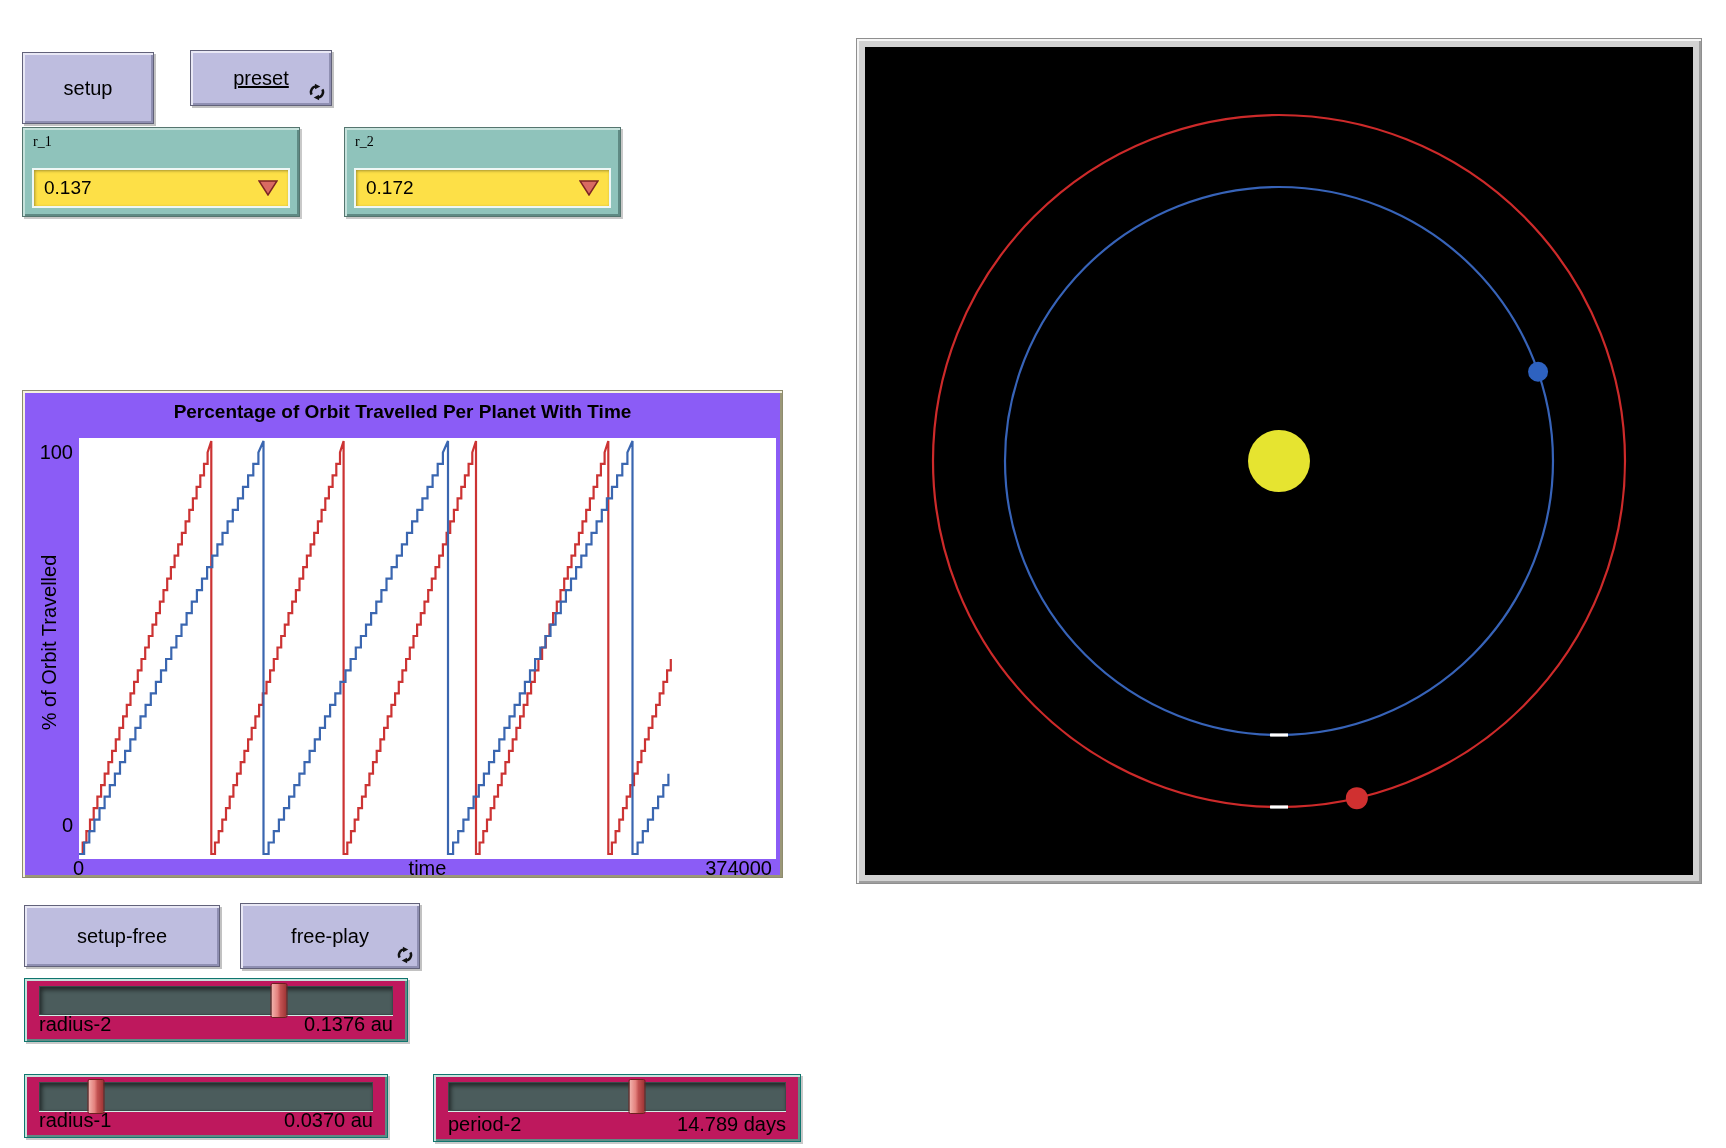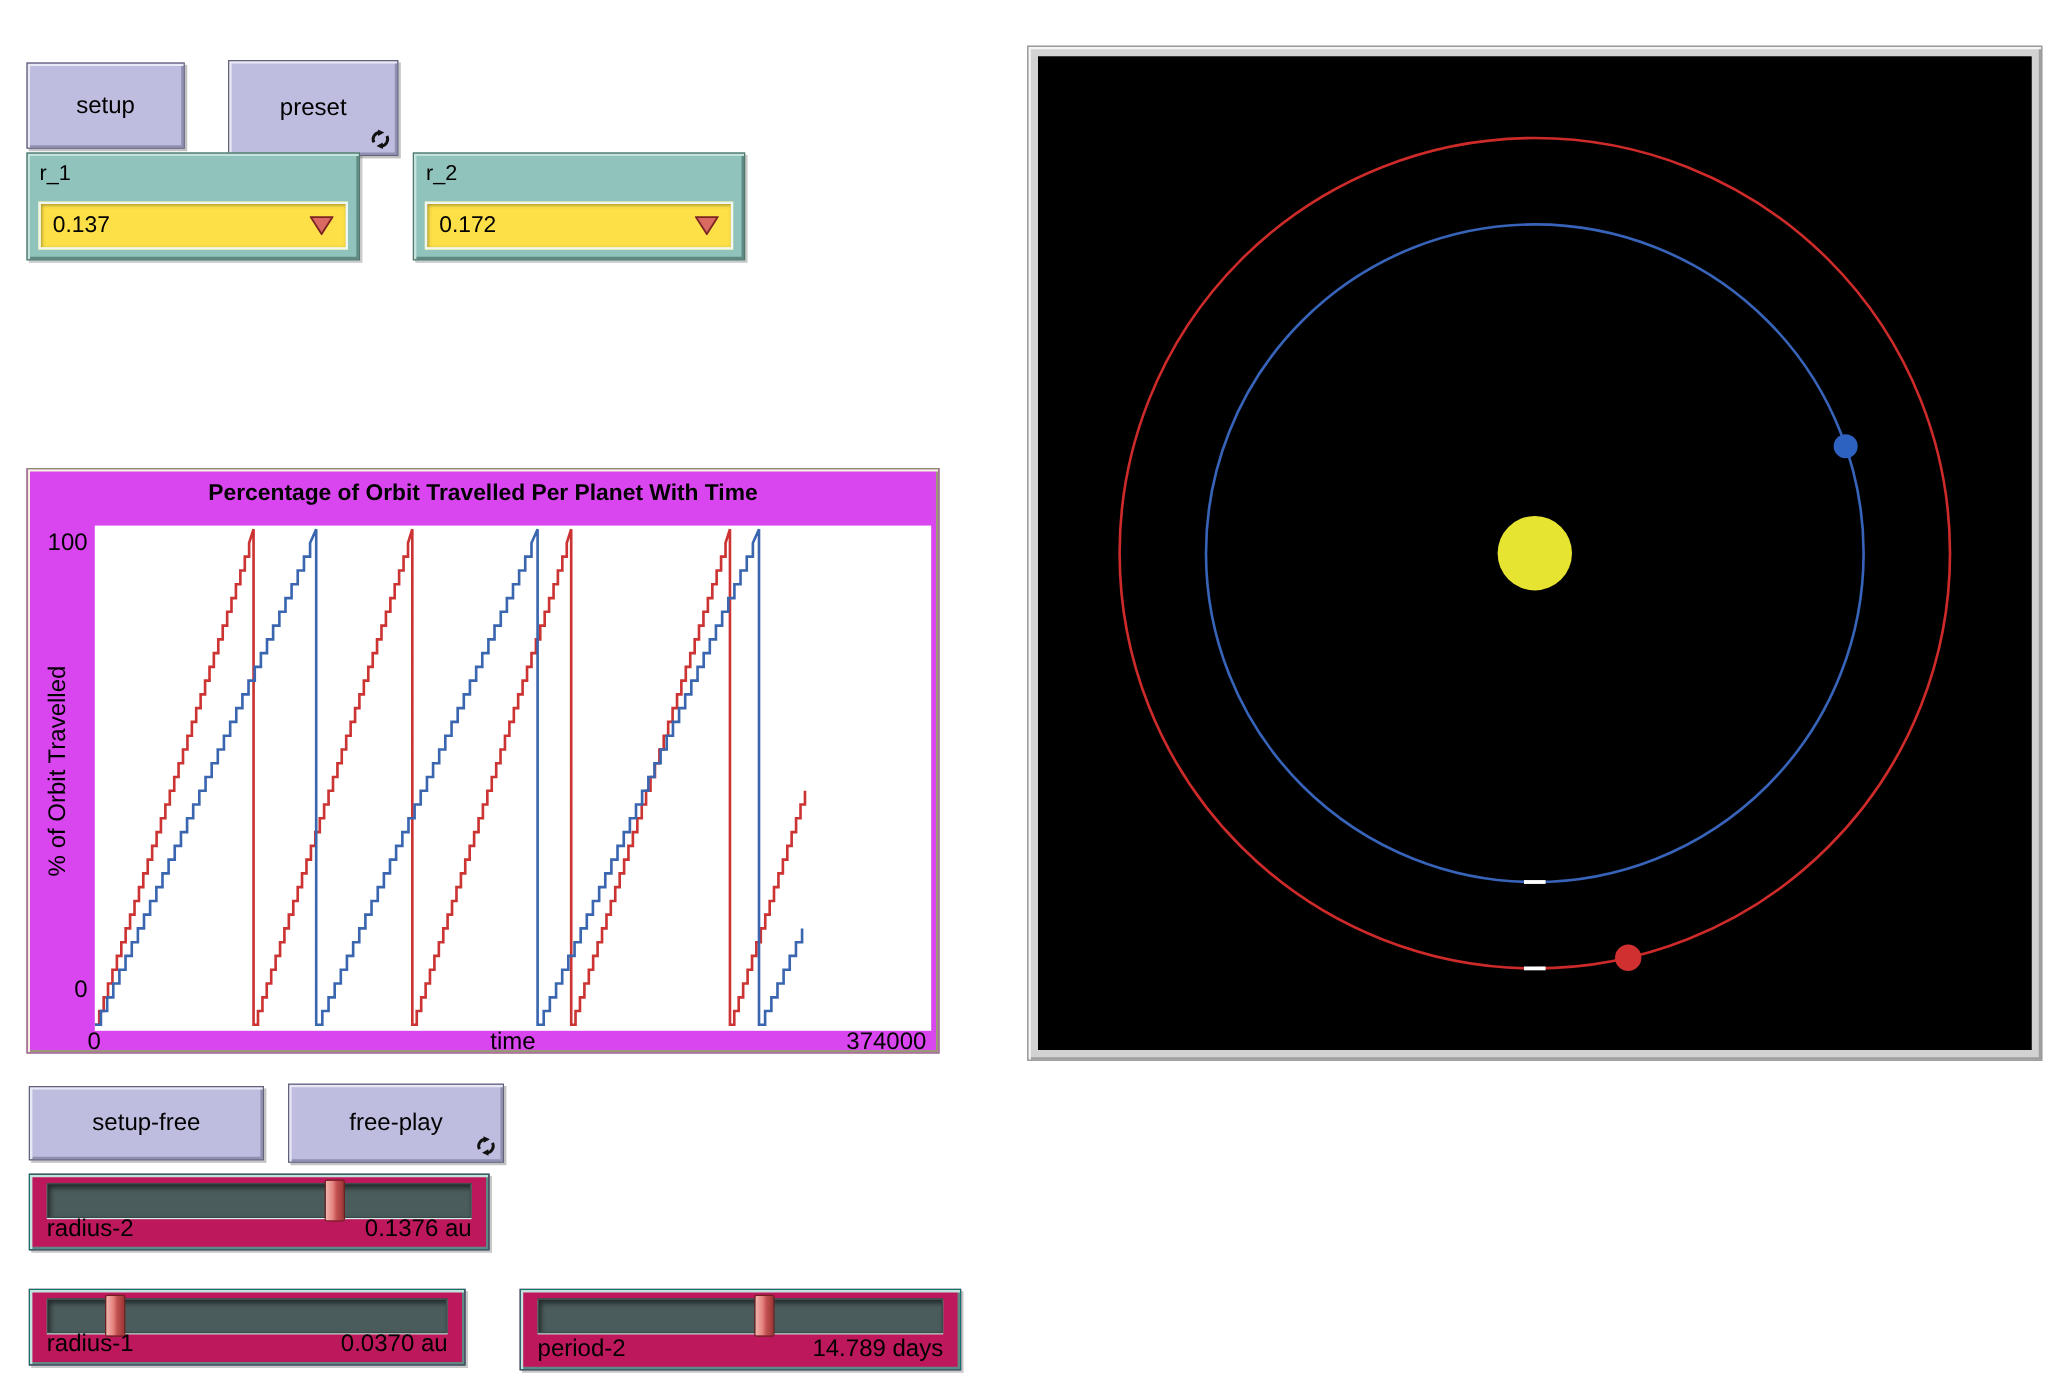--- a/index.html
+++ b/index.html
@@ -9,38 +9,38 @@
   
   .btn{position:absolute;background:#bebddf;border:1px solid #62627a;
        box-shadow:inset 2px 2px 0 #e9e8f5,inset -2px -2px 0 #8f8fb2,2px 2px 0 rgba(120,120,120,.45);
        display:flex;align-items:center;justify-content:center;
        font-size:20px;cursor:pointer;box-sizing:border-box;}
   .forever{position:absolute;right:5px;bottom:4px;width:18px;height:18px;}
 
   
   .chooser{position:absolute;background:#8fc3bb;border:1px solid #55756f;box-sizing:border-box;
            box-shadow:inset 2px 2px 0 #c6e2dc,inset -2px -2px 0 #5f8a84,2px 2px 0 rgba(120,120,120,.4);}
-  .chooser .clabel{position:absolute;left:10px;top:6px;font-size:18px;}
+  .chooser .clabel{position:absolute;left:10px;top:6px;font-size:14px;font-family:Liberation Serif, serif;}
   .chooser .valuebox{position:absolute;left:9px;right:9px;bottom:8px;height:40px;background:#fde047;
            border:2px solid #eef7f5;box-shadow:inset 1px 1px 3px rgba(0,0,0,.35);
            display:flex;align-items:center;box-sizing:border-box;}
   .chooser .cvalue{margin-left:10px;font-size:19px;flex:1;}
   .chooser .tri{margin-right:10px;}
 
   
   .outframe{position:absolute;background:#ddd8ab;border:1px solid #8e8c6e;box-sizing:border-box;
             box-shadow:inset 2px 2px 0 #f4f1dd,inset -2px -2px 0 #9b9878;}
   .outinner{position:absolute;left:7px;top:7px;right:7px;bottom:7px;background:#ffffff;
             border:1px solid #8a8a8a;font-family:"DejaVu Sans Mono",monospace;
             font-size:18px;line-height:25px;padding:3px 0 0 8px;box-sizing:border-box;overflow:hidden;}
   .scrolltrack{position:absolute;top:0;bottom:0;right:0;width:13px;background:#f6f6f6;
             border-left:1px solid #a8a8a8;}
 
   
-  .plot{position:absolute;background:#d946ef;border:1px solid #8e8c6e;box-sizing:border-box;
+  .plot{position:absolute;background:#8b5cf6;border:1px solid #8e8c6e;box-sizing:border-box;
         box-shadow:inset 2px 2px 0 #f4f1dd,inset -2px -2px 0 #9b9878;}
   .plot-title{position:absolute;left:0;right:0;top:10px;text-align:center;
         font-size:19px;font-weight:bold;}
   .plot-area{position:absolute;left:56px;top:47px;width:697px;height:421px;background:#ffffff;}
   .ytick-max{position:absolute;left:0;width:50px;top:50px;text-align:right;font-size:20px;}
   .ytick-min{position:absolute;left:0;width:50px;top:423px;text-align:right;font-size:20px;}
   .ylab{position:absolute;left:-74px;top:240px;width:200px;text-align:center;font-size:20px;
         transform:rotate(-90deg);transform-origin:center;}
   .xtick-min{position:absolute;left:50px;top:466px;font-size:20px;}
   .xlab{position:absolute;left:56px;width:697px;top:466px;text-align:center;font-size:20px;}
@@ -64,21 +64,21 @@
   .world-inner svg{display:block;width:100%;height:100%;}
 </style>
 </head>
 <body>
 
 <div class="canvas">
 
   <div class="btn" style="left:22px;top:52px;width:132px;height:72px;">
     <span>setup</span>
   </div>
-  <div class="btn" style="left:190px;top:50px;width:142px;height:80px;">
+  <div class="btn" style="left:190px;top:50px;width:142px;height:56px;text-decoration:underline;">
     <span>preset</span>
     <svg class="forever" viewBox="0 0 17 17">
       <g stroke="#111" stroke-width="2.3" fill="none">
         <path d="M 3.4 11 A 5.3 5.3 0 0 1 8.2 3.2"></path>
         <path d="M 13.6 6 A 5.3 5.3 0 0 1 8.8 13.8"></path>
       </g>
       <path d="M 6.5 0.8 L 11.6 3.2 L 6.7 5.9 Z" fill="#111"></path>
       <path d="M 10.5 16.2 L 5.4 13.8 L 10.3 11.1 Z" fill="#111"></path>
     </svg>
   </div>

